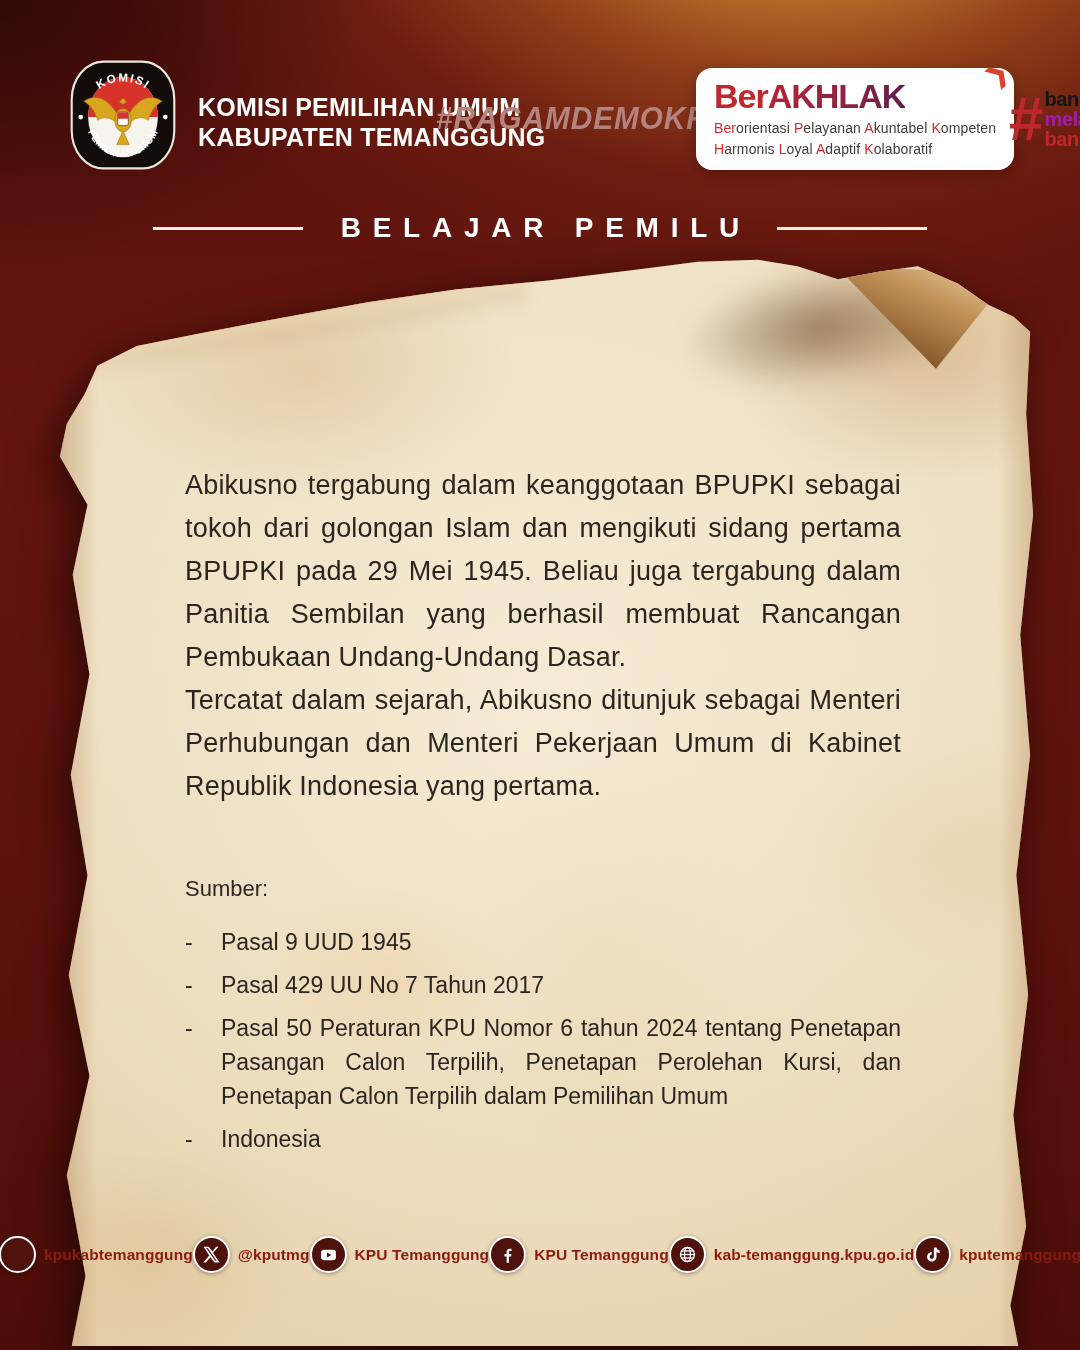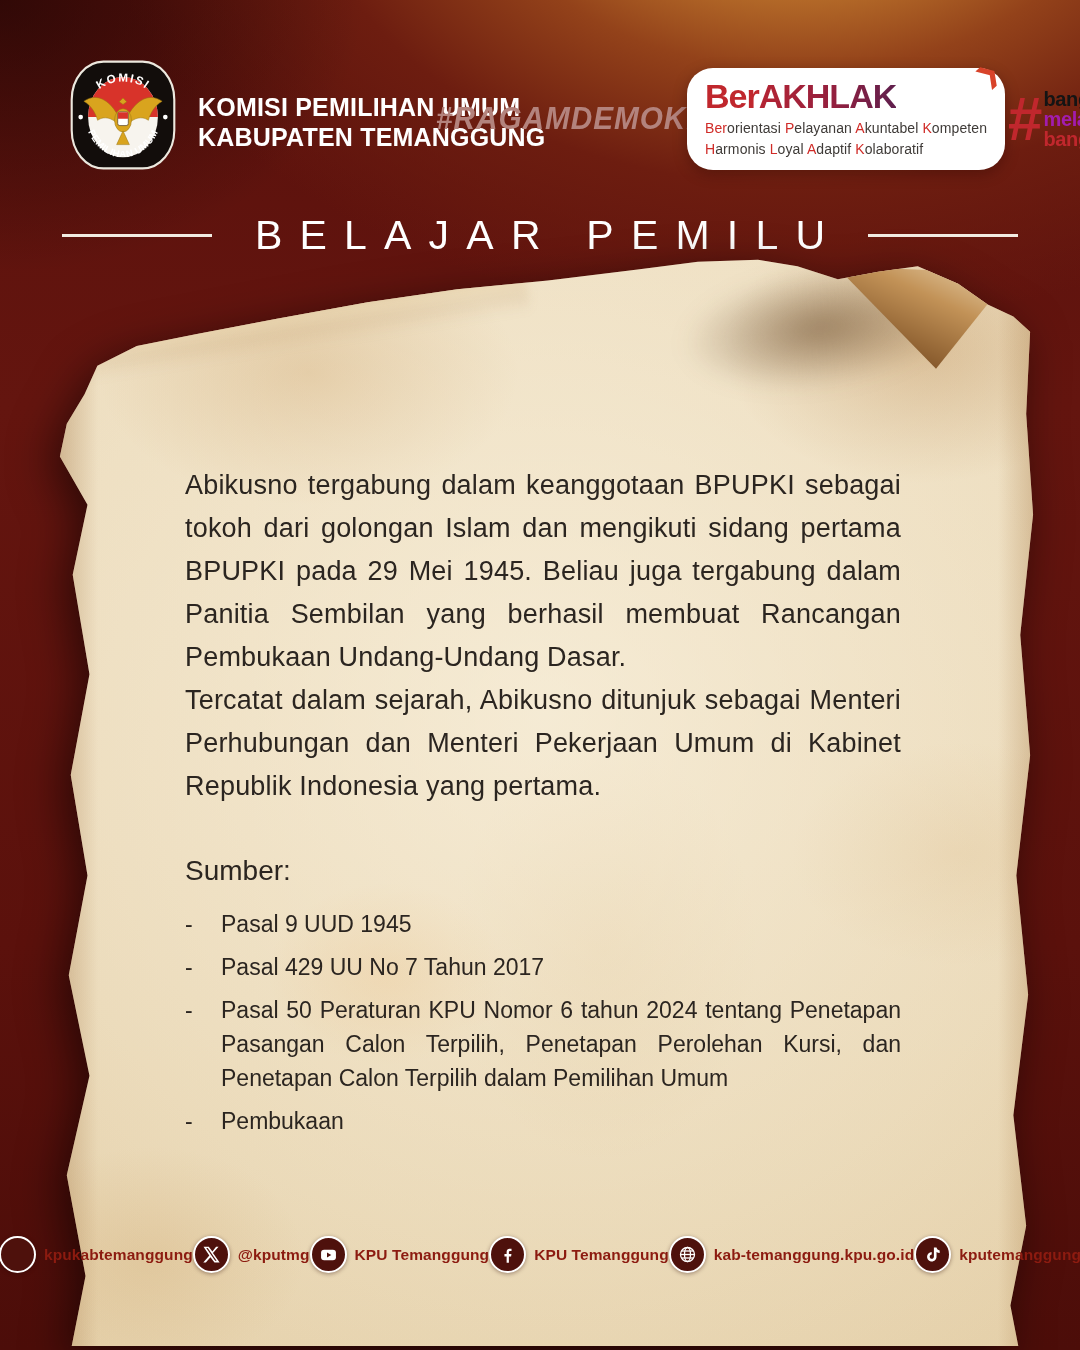--- a/index.html
+++ b/index.html
@@ -16,42 +16,42 @@
 
   
   .header { position:absolute; top:0; left:0; width:100%; height:240px; }
   .kpu-logo { position:absolute; left:70px; top:60px; width:106px; height:110px; }
   .org-name { position:absolute; left:198px; top:92px; color:#ffffff; font-weight:bold; font-size:25px; line-height:30px; letter-spacing:0.2px; }
   .hashtag {
     position:absolute; left:436px; top:101px; font-style:italic; font-weight:bold; font-size:31px;
     color:#b3837d; letter-spacing:1px; transform:scaleX(0.96); transform-origin:left;
   }
   .berakhlak-card {
-    position:absolute; right:75px; top:68px; width:318px; height:102px; background:#ffffff;
-    border-radius:26px; display:flex; align-items:center; padding:10px 12px 10px 18px; gap:18px;
+    position:absolute; right:66px; top:68px; width:318px; height:102px; background:#ffffff;
+    border-radius:16px; display:flex; align-items:center; padding:10px 12px 10px 18px; gap:10px;
     box-shadow:0 4px 14px rgba(40,5,2,0.35);
   }
   .ba-left { position:relative; flex:0 0 auto; }
   .ba-brand { font-size:34px; font-weight:bold; letter-spacing:-1px; line-height:1; white-space:nowrap; }
   .ba-ber { color:#c0272d; }
   .ba-akhlak { background:linear-gradient(90deg,#b52433 0%,#93203f 55%,#5f1f4d 100%); -webkit-background-clip:text; background-clip:text; color:transparent; }
   .ba-chevron { position:absolute; right:-10px; top:-16px; color:#d8432a; font-size:24px; font-weight:bold; transform:rotate(-42deg); }
   .ba-tagline { margin-top:5px; font-size:14px; line-height:1.45; font-weight:normal; color:#3f3b38; letter-spacing:0.1px; white-space:nowrap; }
   .ba-tagline .ri { color:#d02b27; }
   .bangga { display:flex; align-items:center; flex:0 0 auto; margin-left:2px; }
   .bangga-hash { font-size:62px; font-weight:bold; font-style:italic; color:#c0272d; line-height:0.9; margin-right:2px; }
   .bangga-lines { font-size:20px; line-height:20px; font-weight:bold; letter-spacing:-0.4px; }
   .bangga-l1 { color:#141414; }
   .bangga-l2 { color:#a21caf; }
   .bangga-l3 { color:#c0272d; }
 
   
   .title-row { position:absolute; top:212px; left:0; width:100%; display:flex; align-items:center; justify-content:center; gap:26px; }
   .title-line { width:150px; height:3px; background:#f2ece2; }
-  .title-text { color:#ffffff; font-size:41px; font-weight:normal; letter-spacing:0.42em; text-indent:0.42em; white-space:nowrap; }
+  .title-text { color:#ffffff; font-size:28px; font-weight:bold; letter-spacing:0.42em; text-indent:0.42em; white-space:nowrap; }
 
   
   .parchment-wrap { position:absolute; left:52px; top:252px; width:986px; height:1094px; filter:drop-shadow(-8px 12px 22px rgba(0,0,0,0.55)); }
   .parchment {
     position:absolute; inset:0;
     clip-path:polygon(0.8% 18.7%, 1.5% 15.7%, 3.3% 13.0%, 4.6% 10.4%, 8.6% 8.6%, 14.7% 7.5%, 22.8% 6.1%, 32.0% 4.6%, 41.1% 3.4%, 50.3% 2.6%, 59.4% 1.6%, 65.5% 0.9%, 71.6% 0.7%, 75.6% 1.3%, 79.7% 2.5%, 83.8% 1.8%, 87.8% 1.3%, 91.9% 2.9%, 94.9% 4.8%, 97.5% 5.9%, 99.2% 7.3%, 98.8% 14.8%, 99.5% 24.0%, 98.2% 35.0%, 99.2% 46.0%, 97.8% 57.0%, 99.0% 67.9%, 97.5% 78.9%, 98.8% 89.0%, 97.2% 96.3%, 98.0% 100%, 2.0% 100%, 3.4% 93.6%, 1.5% 84.4%, 3.8% 75.3%, 1.7% 66.1%, 3.6% 57.0%, 1.9% 47.8%, 3.8% 38.6%, 2.1% 29.5%, 3.6% 23.1%);
     background:
       radial-gradient(ellipse 130% 115% at 50% 42%, rgba(255,250,236,0.55) 0%, rgba(253,246,228,0.18) 42%, rgba(201,155,89,0.16) 76%, rgba(158,108,48,0.42) 98%),
       radial-gradient(ellipse 300px 190px at 26% 11%, rgba(186,130,60,0.32), transparent 70%),
       radial-gradient(ellipse 280px 190px at 88% 9%, rgba(170,112,48,0.38), transparent 70%),
@@ -79,21 +79,21 @@
   }
   .edge-left { position:absolute; left:0; top:0; width:46px; height:100%;
     background:linear-gradient(to right, rgba(148,98,46,0.38), transparent); }
   .edge-right { position:absolute; right:0; top:0; width:40px; height:100%;
     background:linear-gradient(to left, rgba(158,108,52,0.34), transparent); }
 
   
   .paper-content { position:absolute; left:133px; top:212px; width:716px; color:#2b2520; }
   .para { font-size:27px; line-height:43px; text-align:justify; letter-spacing:0.2px; }
   .para + .para { }
-  .sumber { margin-top:49px; font-size:28px; line-height:28px; }
+  .sumber { margin-top:67px; font-size:22px; line-height:28px; }
   .sources { margin-top:22px; list-style:none; }
   .sources li { display:flex; font-size:23px; line-height:34px; margin-bottom:9px; }
   .dash { flex:0 0 36px; }
   .src-text { flex:1; text-align:justify; }
   .sources li:nth-child(1) .src-text, .sources li:nth-child(2) .src-text, .sources li:nth-child(4) .src-text { text-align:left; }
 
   
   .footer { position:absolute; left:0; top:1236px; width:100%; display:flex; align-items:center; justify-content:center; }
   .social { display:flex; align-items:center; gap:8px; cursor:pointer; }
   .badge { width:37px; height:37px; border-radius:50%; background:#4e110c; border:2.5px solid #ffffff; display:flex; align-items:center; justify-content:center; box-shadow:0 1px 4px rgba(40,8,4,0.4); flex:0 0 auto; }
@@ -189,21 +189,21 @@
           <li>
             <span class="dash">-</span>
             <span class="src-text">Pasal 429 UU No 7 Tahun 2017</span>
           </li>
           <li>
             <span class="dash">-</span>
             <span class="src-text">Pasal 50 Peraturan KPU Nomor 6 tahun 2024 tentang Penetapan Pasangan Calon Terpilih, Penetapan Perolehan Kursi, dan Penetapan Calon Terpilih dalam Pemilihan Umum</span>
           </li>
           <li>
             <span class="dash">-</span>
-            <span class="src-text">Pembukaan</span>
+            <span class="src-text">Indonesia</span>
           </li>
         </ul>
       </div>
     </div>
   </div>
 
   <div class="footer">
 
     <div class="social">
       <span class="badge">

